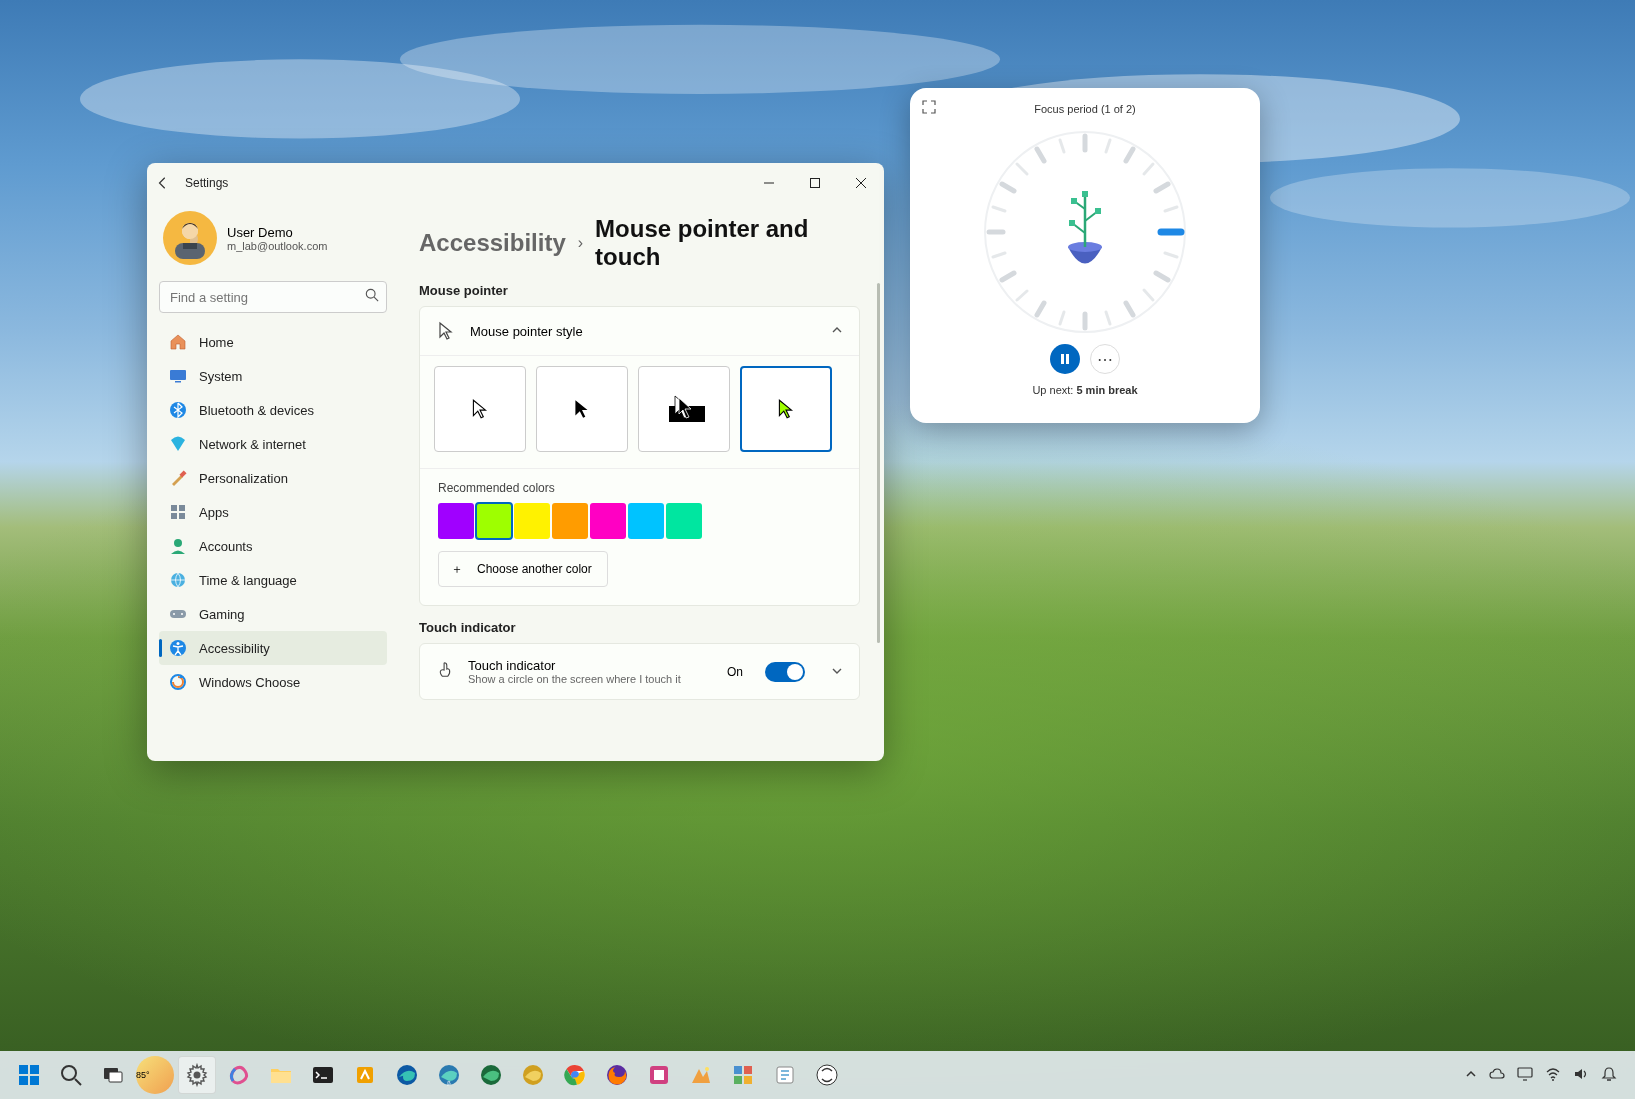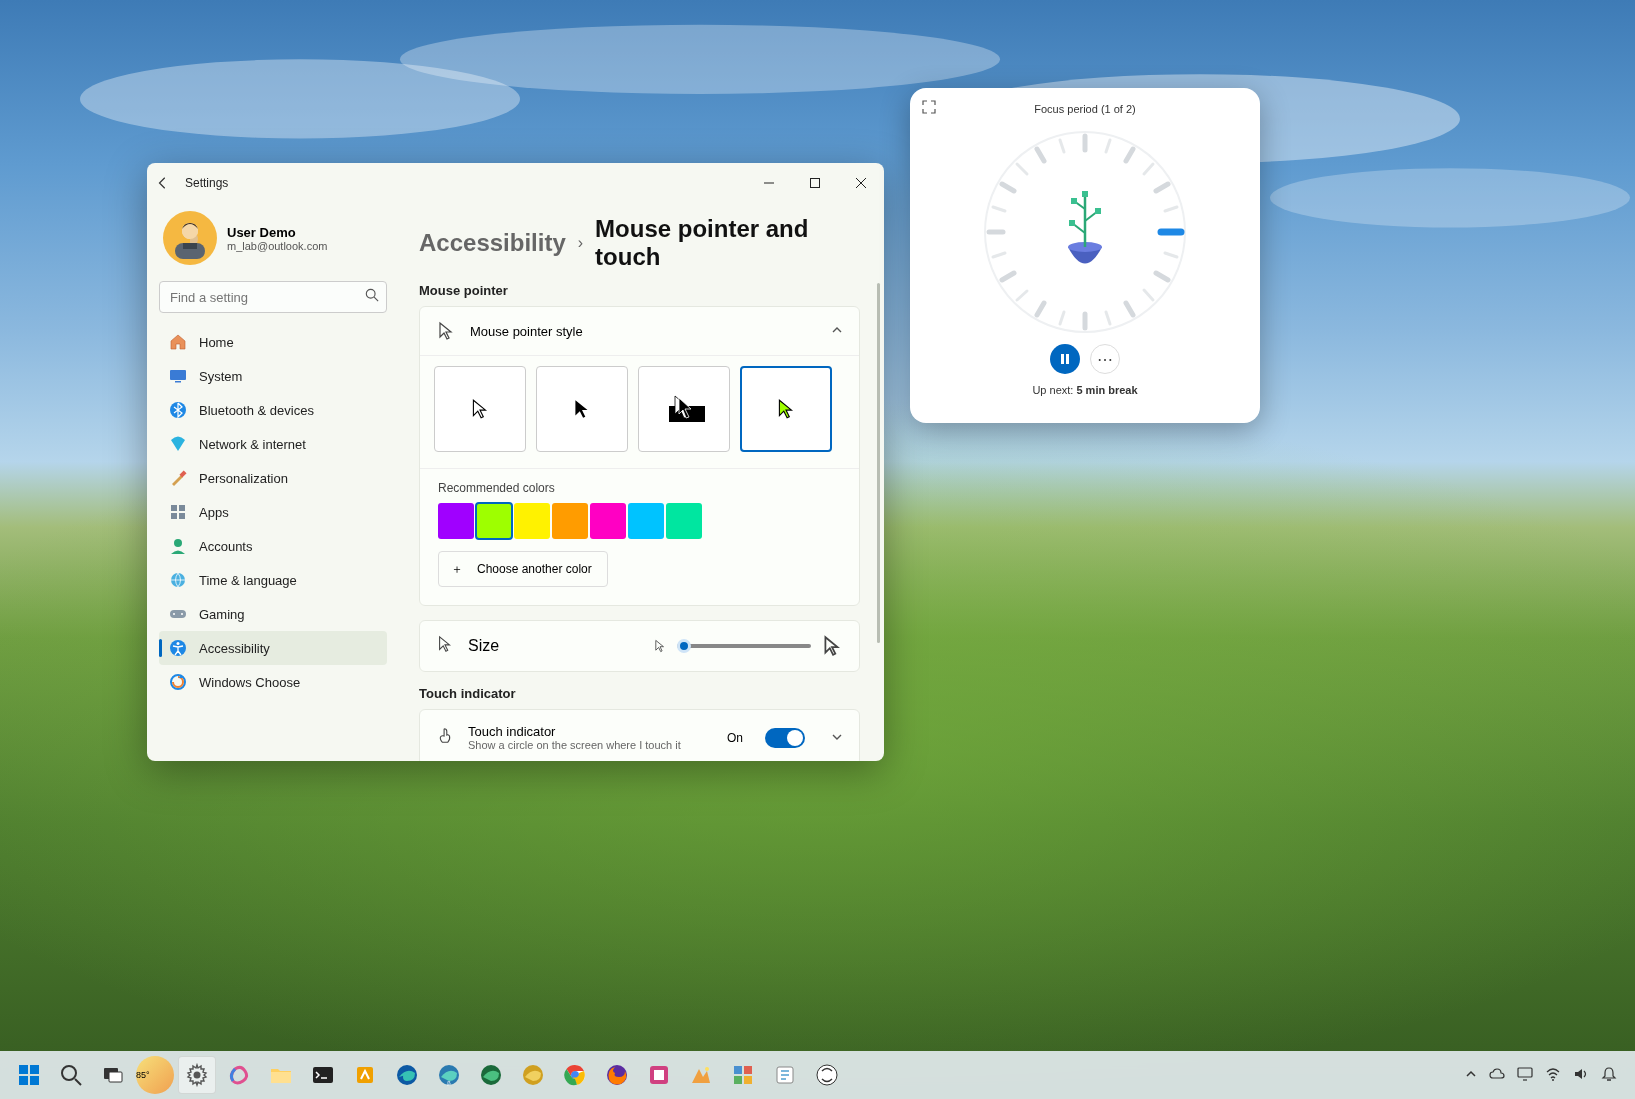--- a/index.html
+++ b/index.html
@@ -25,21 +25,21 @@
   .titlebar { height: 40px; display:flex; align-items:center; padding: 0 0; }
   .titlebar .back { width:32px; height:32px; display:flex; align-items:center; justify-content:center; cursor:pointer; }
   .titlebar .title { font-size:12px; margin-left:6px; color:#222; }
   .winctrls { margin-left:auto; display:flex; }
   .winctrls div { width:46px; height:32px; display:flex; align-items:center; justify-content:center; cursor:pointer; font-size:10px; color:#222; }
   .content-area { flex:1; display:flex; overflow:hidden; }
   .sidebar { width:252px; padding: 4px 12px 12px 12px; overflow-y:auto; }
   .userbox { display:flex; align-items:center; gap:10px; margin-bottom:12px; padding:4px; }
   .avatar { width:54px; height:54px; border-radius:50%; background:#f5b841; position:relative; overflow:hidden; }
   .avatar svg { position:absolute; top:6px; left:6px; width:42px; height:42px; }
-  .user-name { font-size:13px; font-weight:700; }
+  .user-name { font-size:13px; font-weight:400; }
   .user-email { font-size:11px; color:#555; }
   .search-box { position:relative; margin-bottom:12px; }
   .search-box input { width:100%; height:32px; border:1px solid #ccc; border-radius:4px; padding:0 32px 0 10px; font-size:13px; background:#fbfdfb; }
   .search-box .search-icon { position:absolute; right:8px; top:7px; color:#555; font-size:14px; }
   .navlist { display:flex; flex-direction:column; gap:0; }
   .navitem { display:flex; align-items:center; gap:12px; height:34px; padding:0 10px; border-radius:4px; cursor:pointer; font-size:13px; color:#222; }
   .navitem .navicon { width:18px; height:18px; display:flex; align-items:center; justify-content:center; }
   .navitem.active { background:#e6ece0; position:relative; }
   .navitem.active::before { content:""; position:absolute; left:0; top:8px; bottom:8px; width:3px; background:#0067c0; border-radius:2px; }
   .main { flex:1; padding: 12px 24px 0 20px; overflow-y:auto; position:relative; }
@@ -333,39 +333,20 @@
             <div class="swatch" style="background:#00c3ff"></div>
             <div class="swatch" style="background:#00e6a0"></div>
           </div>
           <div class="choose-color">
             <span>＋</span>
             <span>Choose another color</span>
           </div>
         </div>
       </div>
 
-      <div class="card">
-        <div class="size-card">
-          <span class="card-icon"><svg viewBox="0 0 20 20" width="18" height="18">
-                <path d="M4 2 L4 16 L8 12 L11 18 L13 17 L10 11 L15 11 Z" fill="none" stroke="#444" stroke-width="1.2"></path>
-              </svg></span>
-          <span class="card-title" style="flex:0">Size</span>
-          <div class="slider-wrap">
-            <svg width="14" height="14" viewBox="0 0 20 20">
-                <path d="M4 2 L4 16 L8 12 L11 18 L13 17 L10 11 L15 11 Z" fill="none" stroke="#444" stroke-width="1.2"></path>
-              </svg>
-            <div class="slider">
-                <div class="knob"></div>
-              </div>
-            <svg width="22" height="22" viewBox="0 0 20 20">
-                <path d="M4 2 L4 16 L8 12 L11 18 L13 17 L10 11 L15 11 Z" fill="none" stroke="#444" stroke-width="1.6"></path>
-              </svg>
-          </div>
-        </div>
-      </div>
 
       <div class="section-label">Touch indicator</div>
 
       <div class="card">
         <div class="touch-card">
           <span class="card-icon"><svg viewBox="0 0 20 20" width="18" height="18">
                 <path d="M9 2 V10 Q6 9 5 11 Q4 13 7 17 H13 Q16 14 15 10 Q14 8 12 9 V5 Q12 2 9 2" fill="none" stroke="#444" stroke-width="1.2"></path>
               </svg></span>
           <div class="touch-text" style="flex:1">
             <div class="t-title">Touch indicator</div>

